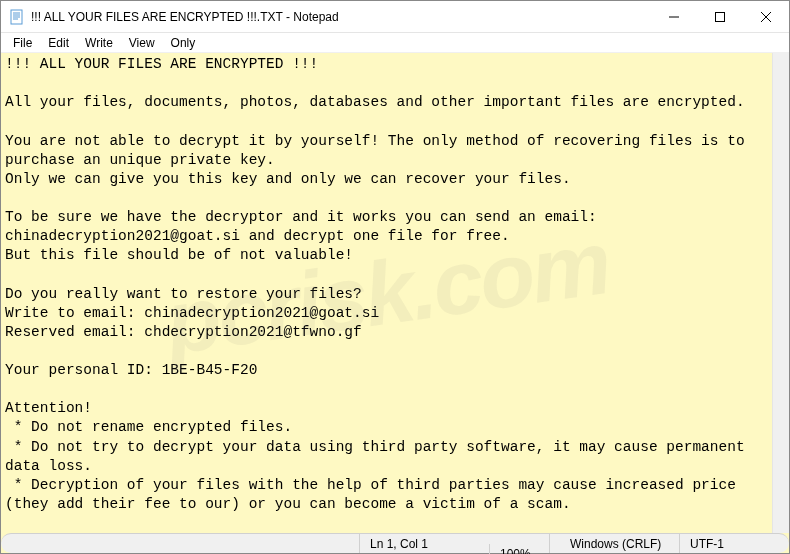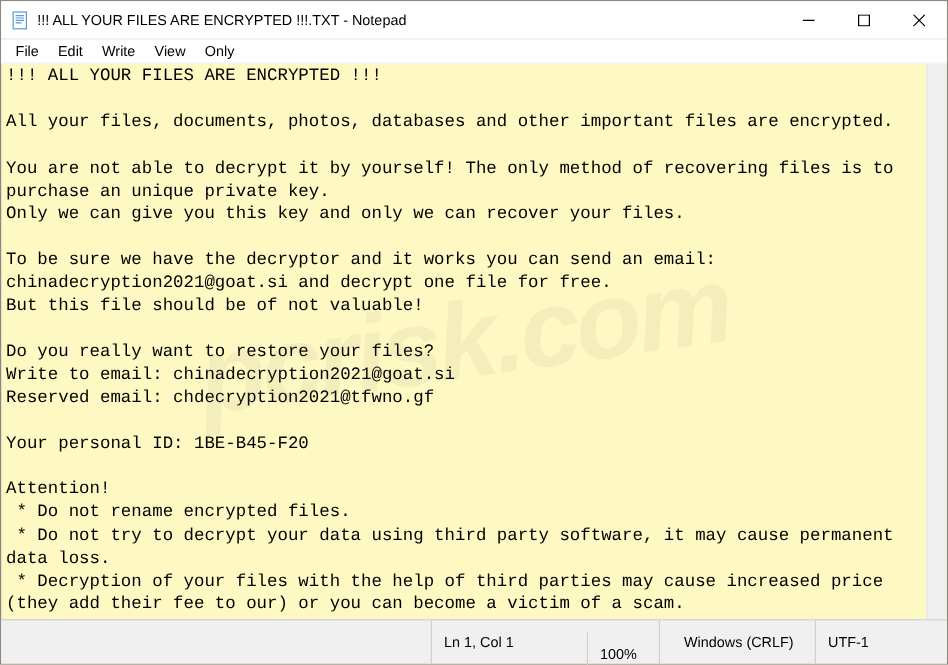--- a/index.html
+++ b/index.html
@@ -87,27 +87,28 @@
       font-size: 90px;
       font-weight: bold;
       font-style: italic;
       color: rgba(120, 120, 120, 0.08);
       font-family: Arial, sans-serif;
       pointer-events: none;
       letter-spacing: -3px;
       white-space: nowrap;
     }
     .statusbar {
-      height: 37px;
+      height: 20px;
       background: #f0f0f0;
       border-top: 1px solid #d0d0d0;
       display: flex;
       align-items: center;
       font-size: 12px;
       color: #000;
+      border-radius: 10px;
     }
     .status-cell {
       padding: 0 10px;
       border-left: 1px solid #d0d0d0;
       height: 100%;
       display: flex;
       align-items: center;
     }
     .status-spacer { flex: 1; }
     .status-cell.first { border-left: none; }

